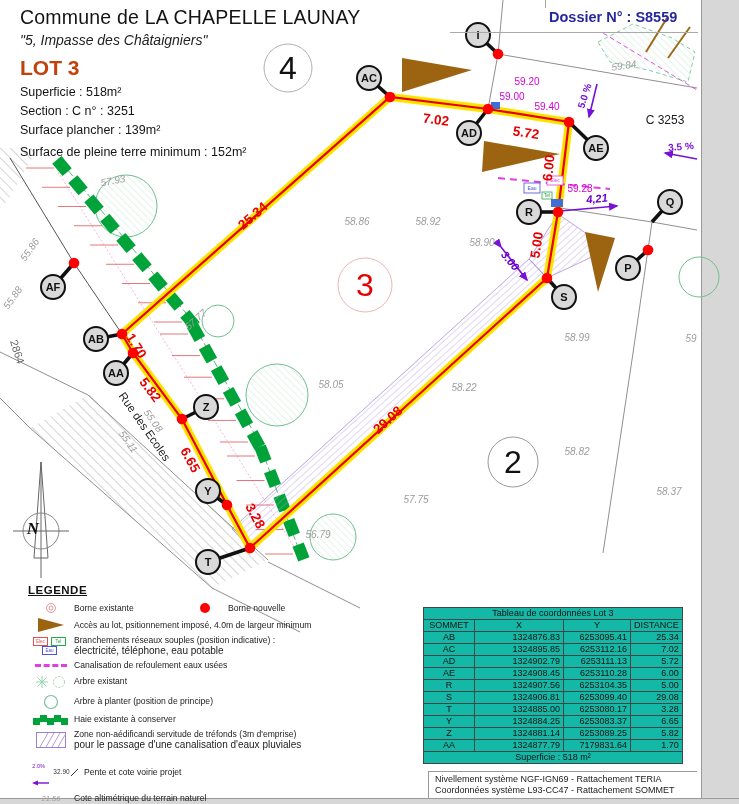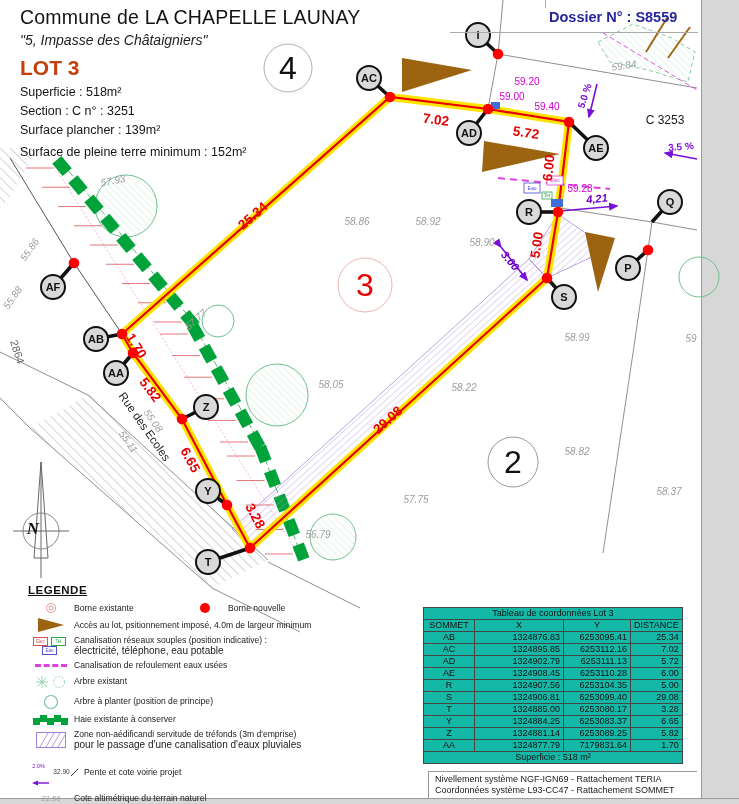--- a/index.html
+++ b/index.html
@@ -361,21 +361,21 @@
       <span class="lg-t">Accès au lot, psitionnement imposé, 4.0m de largeur minimum</span>
     </div>
 
     <div class="lg-row">
       <span class="lg-ic" style="flex-wrap:wrap;">
         <span class="ubox ub-elec">Elec</span>
           <span class="ubox ub-tel">Tel</span>
           <span class="ubox ub-eau">Eau</span>
       </span>
       <span>
-        <span class="lg-t" style="display:block">Canalisation réseaux souples (position indicative) :</span>
+        <span class="lg-t" style="display:block">Branchements réseaux souples (position indicative) :</span>
         <span class="lg-t2" style="display:block"> électricité, téléphone, eau potable</span>
       </span>
     </div>
 
     <div class="lg-row">
       <span class="lg-ic">
           <span class="ic-canal"></span>
         </span>
       <span class="lg-t">Canalisation de refoulement eaux usées</span>
     </div>

